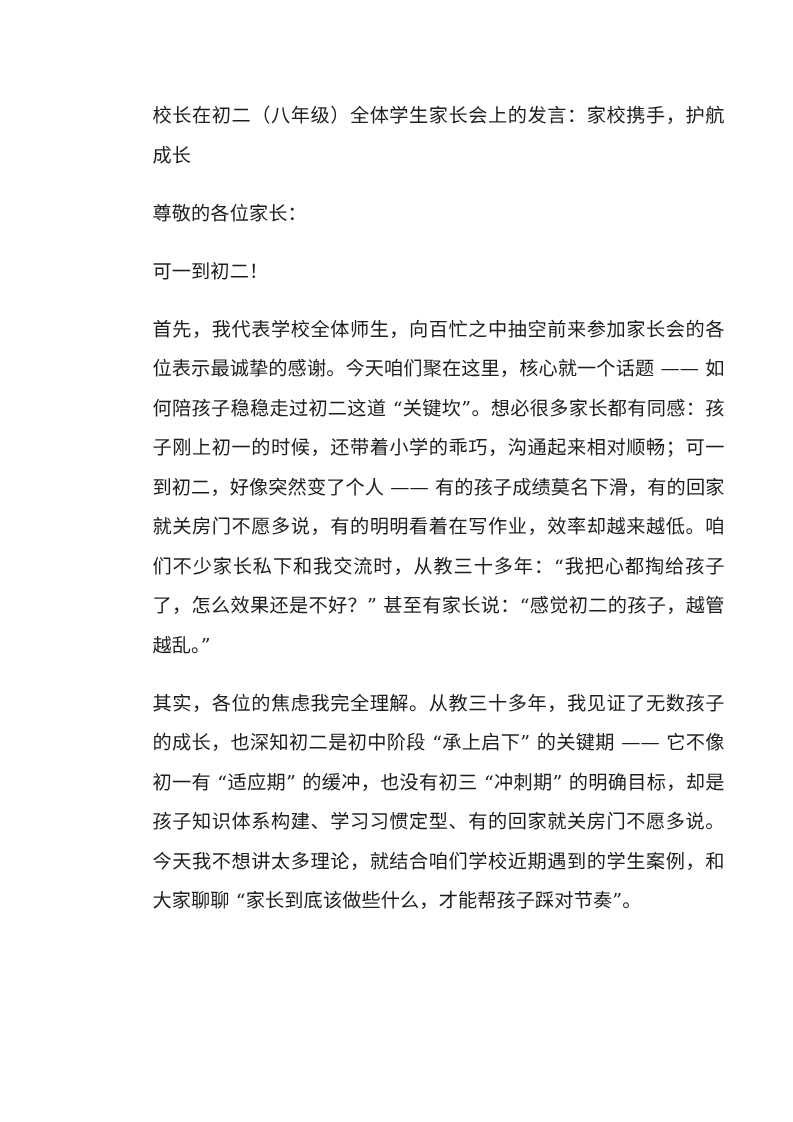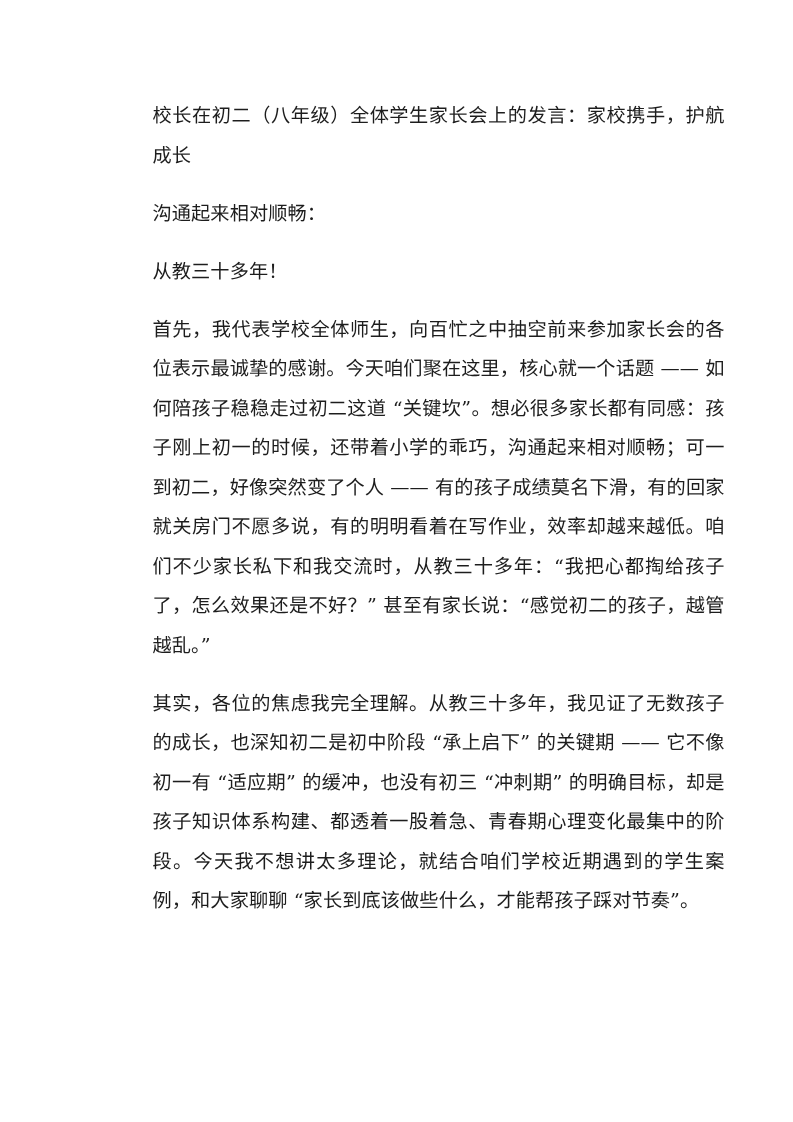--- a/index.html
+++ b/index.html
@@ -55,22 +55,22 @@
   }
 </style>
 </head>
 <body>
 
 <div class="page">
   <div class="doc-body">
 
     <p class="para title">校长在初二（八年级）全体学生家长会上的发言：家校携手，护航成长</p>
 
-    <p class="para salutation">沟通起来相对顺畅：</p>
+    <p class="para salutation">尊敬的各位家长：</p>
 
-    <p class="para greeting">从教三十多年！</p>
+    <p class="para greeting">可一到初二！</p>
 
     <p class="para body-para">首先，我代表学校全体师生，向百忙之中抽空前来参加家长会的各位表示最诚挚的感谢。今天咱们聚在这里，核心就一个话题 —— 如何陪孩子稳稳走过初二这道 “关键坎”。想必很多家长都有同感：孩子刚上初一的时候，还带着小学的乖巧，沟通起来相对顺畅；可一到初二，好像突然变了个人 —— 有的孩子成绩莫名下滑，有的回家就关房门不愿多说，有的明明看着在写作业，效率却越来越低。咱们不少家长私下和我交流时，从教三十多年：“我把心都掏给孩子了，怎么效果还是不好？” 甚至有家长说：“感觉初二的孩子，越管越乱。”</p>
 
-    <p class="para body-para">其实，各位的焦虑我完全理解。从教三十多年，我见证了无数孩子的成长，也深知初二是初中阶段 “承上启下” 的关键期 —— 它不像初一有 “适应期” 的缓冲，也没有初三 “冲刺期” 的明确目标，却是孩子知识体系构建、都透着一股着急、青春期心理变化最集中的阶段。今天我不想讲太多理论，就结合咱们学校近期遇到的学生案例，和大家聊聊 “家长到底该做些什么，才能帮孩子踩对节奏”。</p>
+    <p class="para body-para">其实，各位的焦虑我完全理解。从教三十多年，我见证了无数孩子的成长，也深知初二是初中阶段 “承上启下” 的关键期 —— 它不像初一有 “适应期” 的缓冲，也没有初三 “冲刺期” 的明确目标，却是孩子知识体系构建、学习习惯定型、有的回家就关房门不愿多说。今天我不想讲太多理论，就结合咱们学校近期遇到的学生案例，和大家聊聊 “家长到底该做些什么，才能帮孩子踩对节奏”。</p>
 
   </div>
 </div>
 
 </body></html>

